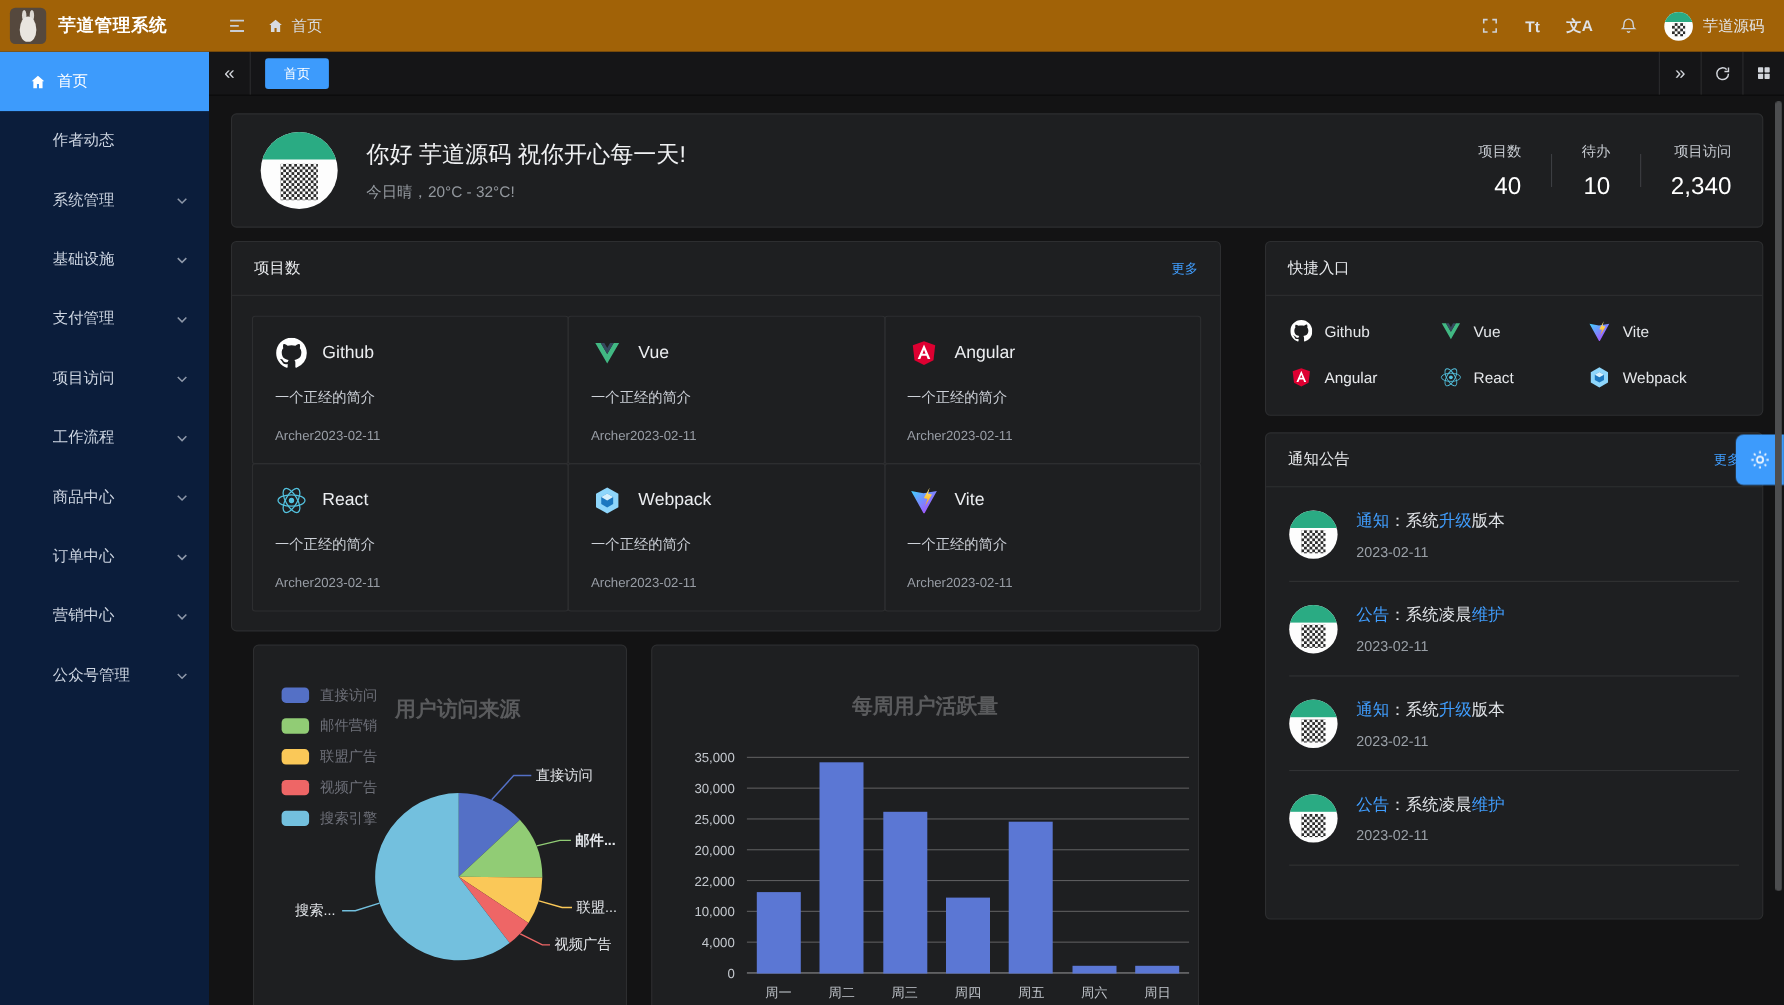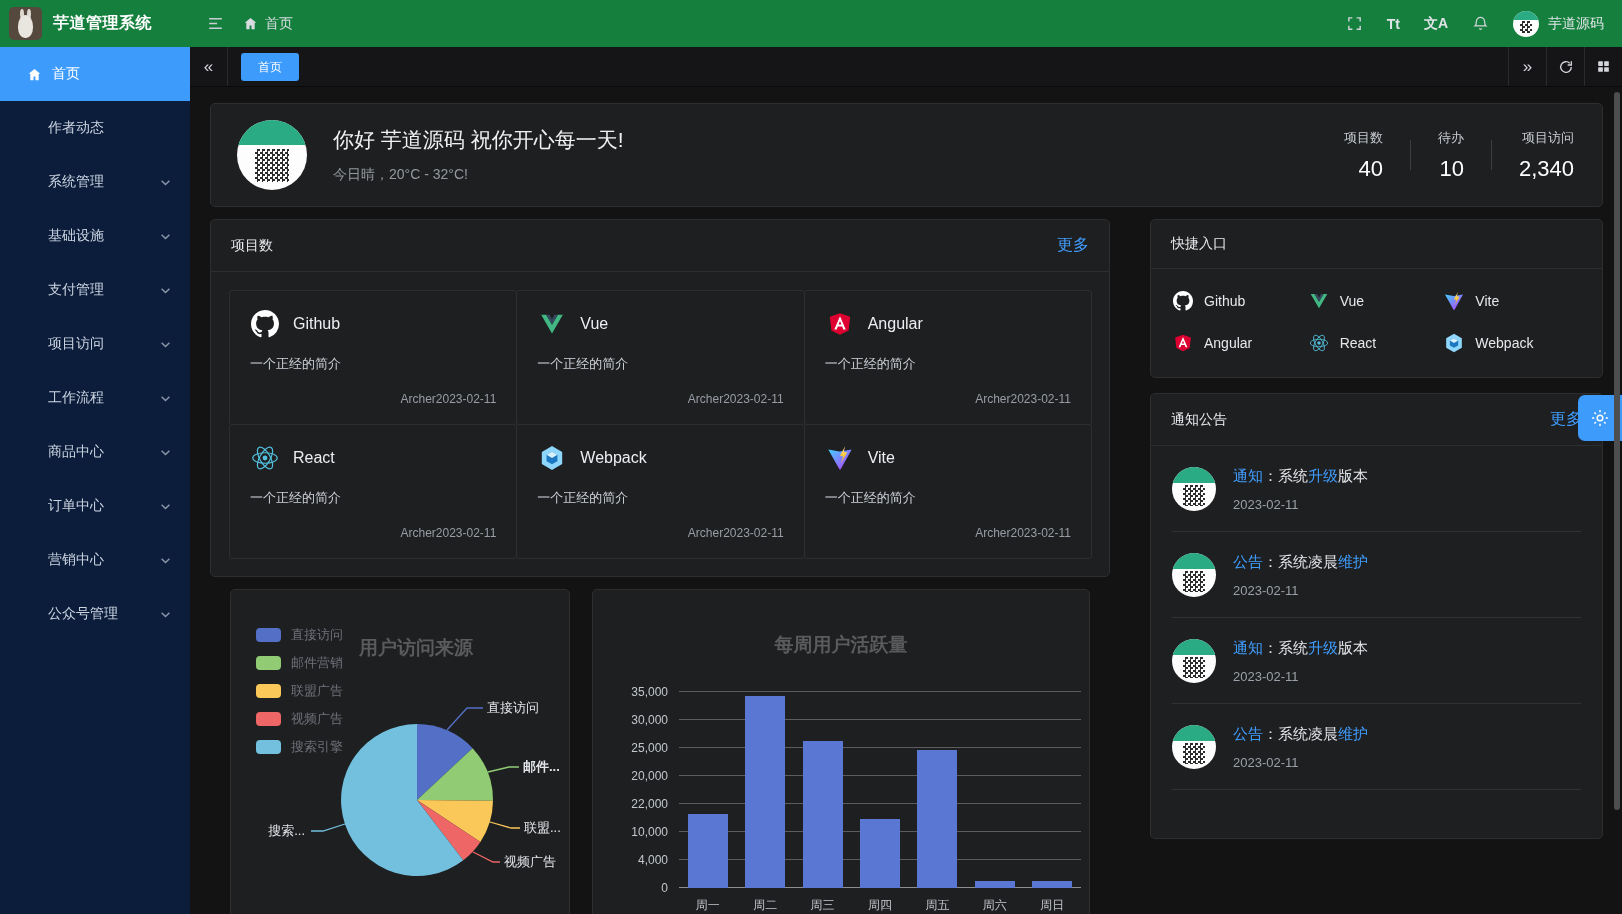--- a/index.html
+++ b/index.html
@@ -6,21 +6,21 @@
   html,body { margin:0; padding:0; }
   body {
     width:1622px; height:914px; overflow:hidden;
     background:#131314; color:#e5e7eb;
     font-family:"Liberation Sans","DejaVu Sans",sans-serif;
     position:relative;
   }
   svg { display:block; }
 
   
-  .header { position:absolute; top:0; left:0; right:0; height:47px; background:#15803d; display:flex; align-items:center; z-index:30; }
+  .header { position:absolute; top:0; left:0; right:0; height:47px; background:#a16207; display:flex; align-items:center; z-index:30; }
   .logo-zone { width:190px; display:flex; align-items:center; gap:11px; padding-left:9px; flex-shrink:0; }
   .logo { width:33px; height:33px; border-radius:5px; background:#55483d; position:relative; overflow:hidden; flex-shrink:0; }
   .logo::after { content:""; position:absolute; left:9px; top:8px; width:15px; height:23px; border-radius:50% 50% 46% 46%; background:#e9e5df; }
   .logo::before { content:""; position:absolute; left:11px; top:2px; width:4px; height:10px; border-radius:50%; background:#ddd8d1; box-shadow:7px 0 0 #ddd8d1; }
   .app-title { font-size:16px; font-weight:bold; color:#ffffff; letter-spacing:0.5px; white-space:nowrap; }
   .collapse-btn { margin-left:16px; color:#c9cdd4; cursor:pointer; display:flex; }
   .breadcrumb { display:flex; align-items:center; gap:7px; margin-left:18px; color:#d8dbe0; font-size:14px; cursor:pointer; }
   .breadcrumb svg { color:#d8dbe0; }
   .header-right { margin-left:auto; display:flex; align-items:center; gap:24px; padding-right:18px; color:#cfd3da; }
   .tool { cursor:pointer; display:flex; align-items:center; color:#cfd3da; }
@@ -65,29 +65,29 @@
   .stat-label { font-size:13px; color:#c8ccd2; }
   .stat-value { font-size:22px; color:#ffffff; margin-top:9px; }
   .stat-sep { width:1px; height:30px; background:#3c3e42; }
 
   .main-row { display:flex; gap:40px; margin-top:12px; align-items:flex-start; }
   .col-left { width:900px; flex-shrink:0; }
   .col-right { flex:1; display:flex; flex-direction:column; gap:15px; }
 
   .panel-header { display:flex; justify-content:space-between; align-items:center; padding:15px 20px; border-bottom:1px solid #2d2e30; }
   .panel-title { font-size:14px; color:#e8eaed; }
-  .more-link { font-size:16px; color:#409eff; cursor:pointer;text-align:right; }
+  .more-link { font-size:12px; color:#409eff; cursor:pointer;text-align:right; }
 
   .projects-body { padding:18px; display:grid; grid-template-columns:repeat(3,1fr); }
   .proj-card { border:1px solid #2d2e30; border-radius:3px; padding:18px 20px; margin:0 -1px -1px 0; cursor:pointer; }
   .proj-head { display:flex; align-items:center; gap:13px; }
   .proj-icon { width:30px; height:30px; display:flex; align-items:center; justify-content:center; }
   .proj-name { font-size:16px; color:#eceef1; }
   .proj-desc { margin-top:16px; font-size:13px; color:#ced2d9; }
-  .proj-foot { margin-top:19px; display:flex; justify-content:flex-end; font-size:12px; color:#989da5; }
+  .proj-foot { margin-top:19px; display:flex; justify-content:flex-start; font-size:12px; color:#989da5; }
 
   .charts-row { display:flex; gap:22px; margin:12px 20px 0 20px; }
   .chart-card { position:relative; height:338px; }
   .pie-card { width:340px; flex-shrink:0; }
   .bar-card { flex:1; }
   .chart-title { position:absolute; font-size:19px; font-weight:bold; color:#5a5b5d; z-index:2; }
   .pie-title { left:128px; top:45px; }
   .bar-title { left:0; right:0; top:42px; text-align:center; }
   .legend { position:absolute; left:25px; top:36px; display:flex; flex-direction:column; gap:10px; z-index:2; }
   .legend-item { display:flex; align-items:center; gap:10px; cursor:pointer; }

